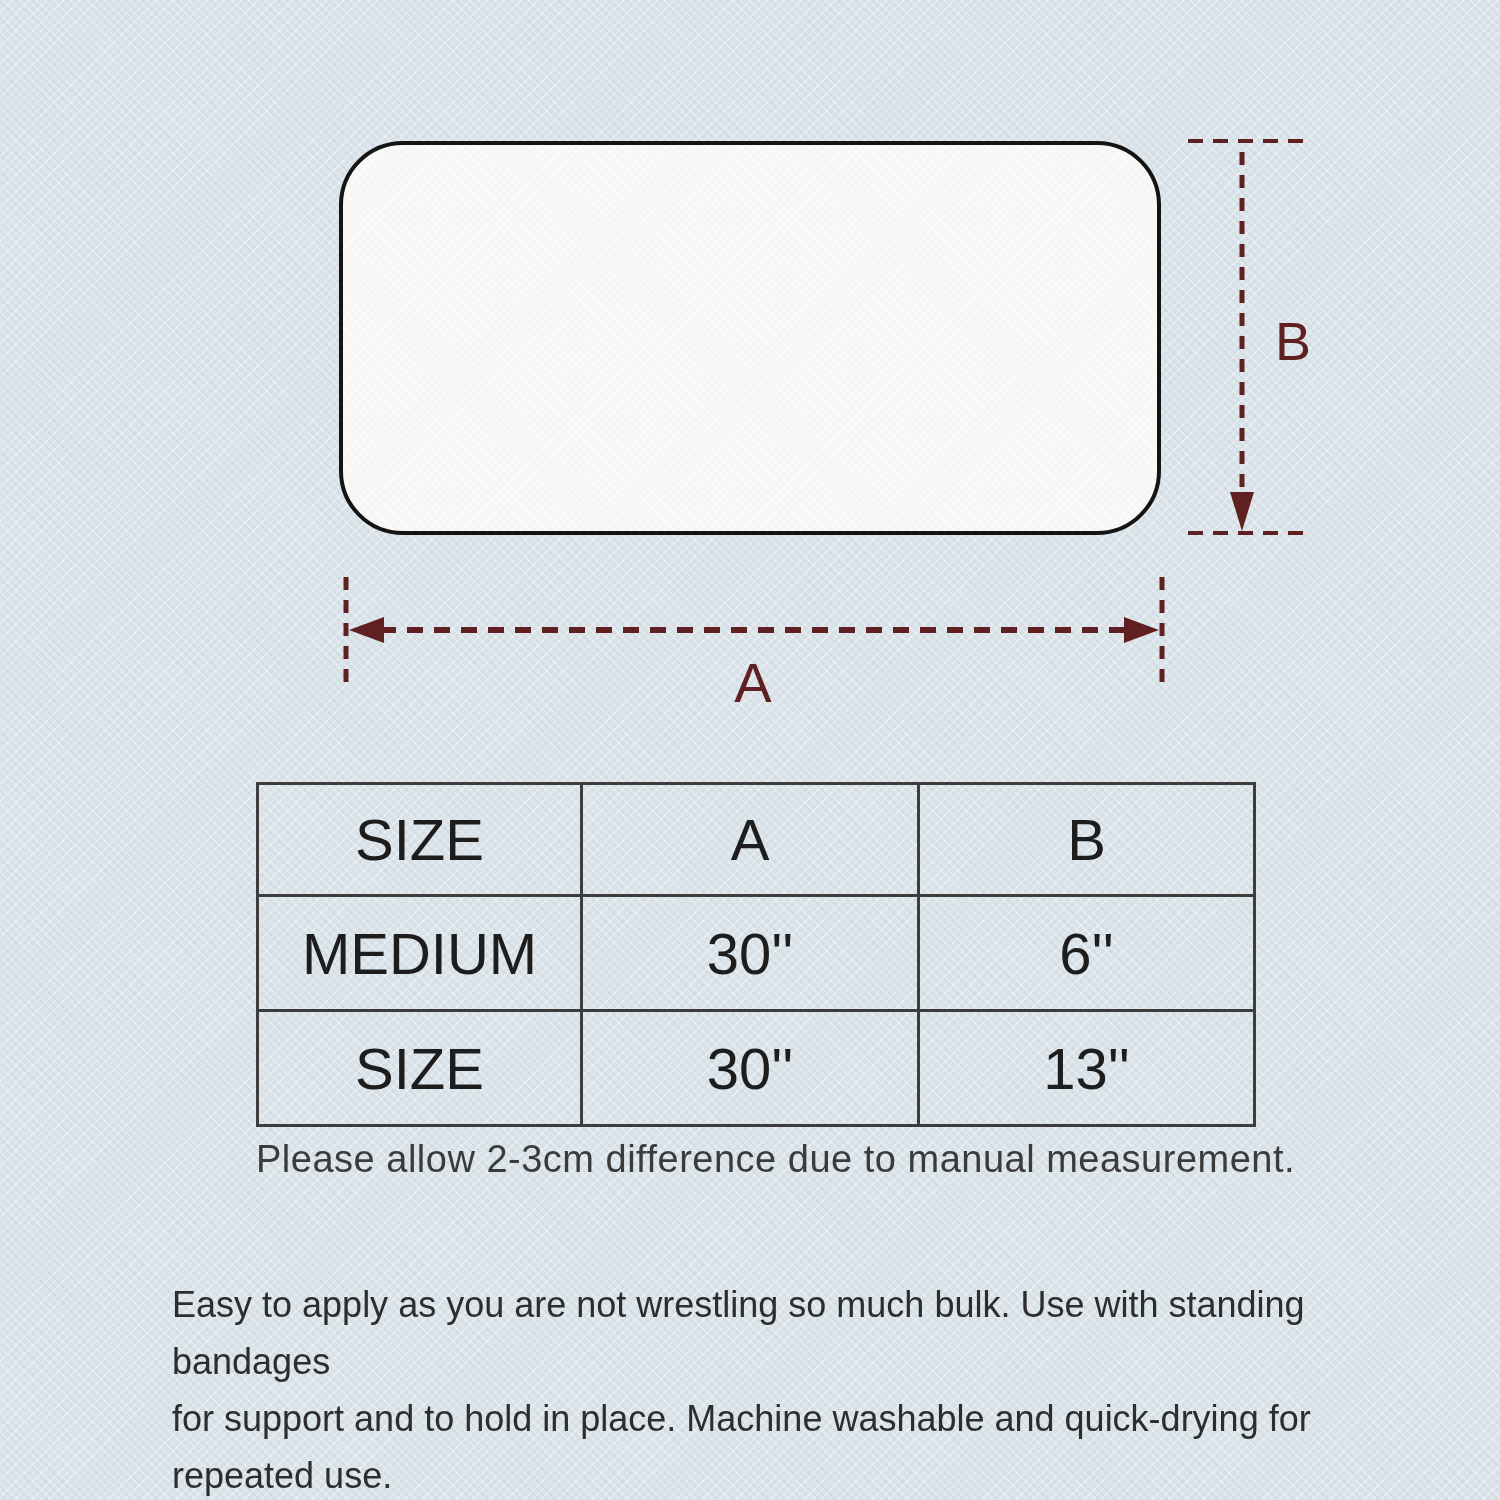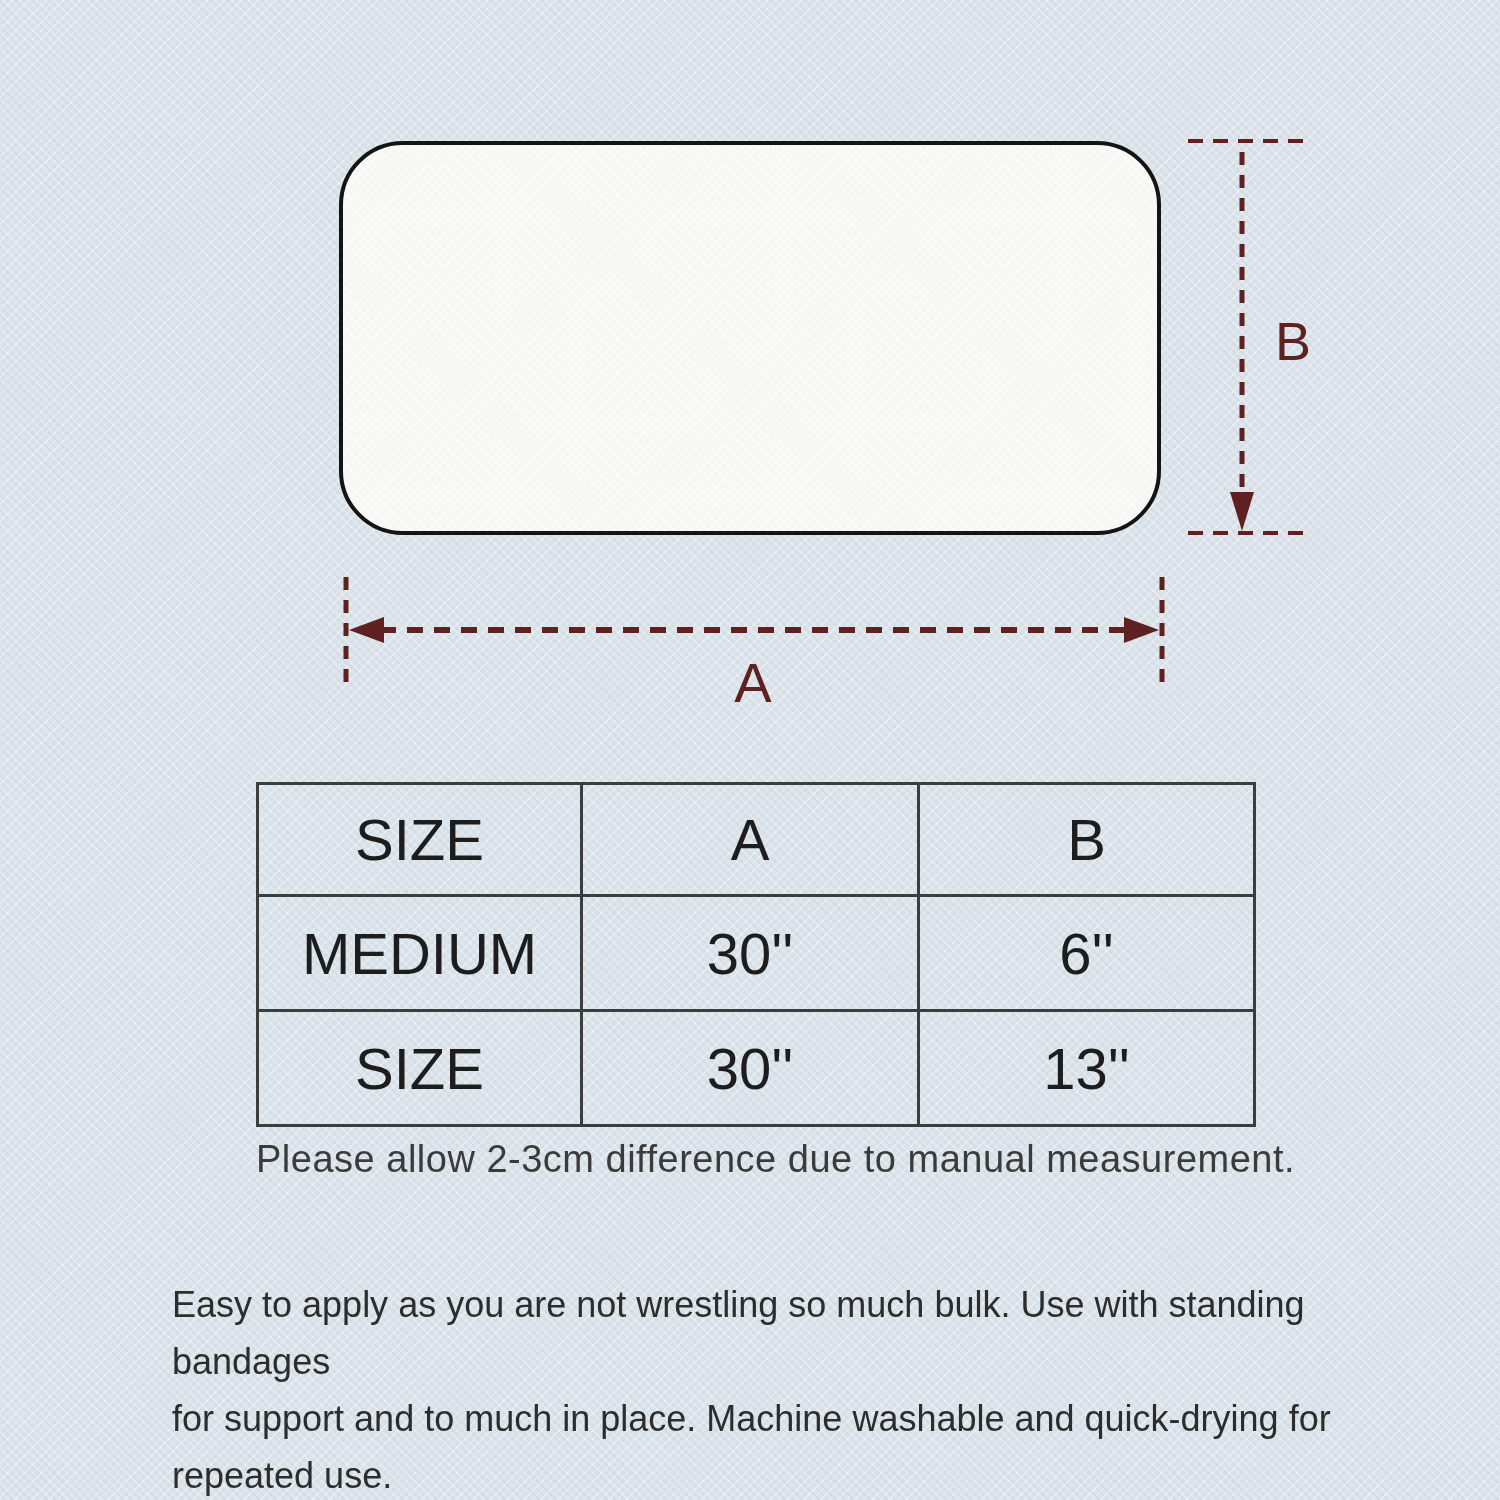--- a/index.html
+++ b/index.html
@@ -134,17 +134,17 @@
       <td>30''</td>
       <td>13''</td>
     </tr>
   </tbody>
     </table>
 
   <div class="note">Please allow 2-3cm difference due to manual measurement.</div>
 
   <div class="description">
     <div>Easy to apply as you are not wrestling so much bulk. Use with standing bandages</div>
-    <div>for support and to much in place. Machine washable and quick-drying for</div>
+    <div>for support and to hold in place. Machine washable and quick-drying for</div>
     <div>repeated use.</div>
   </div>
 
 </div>
 
 </body></html>

